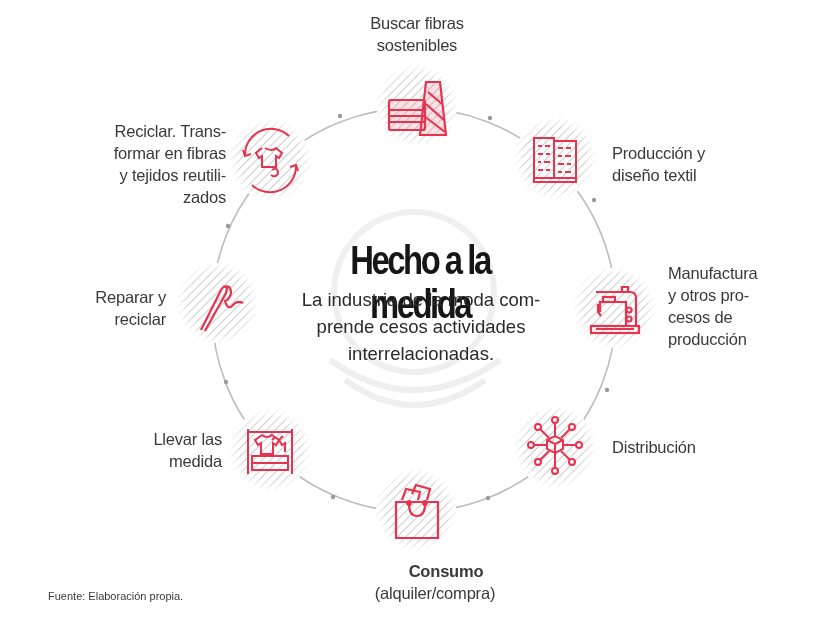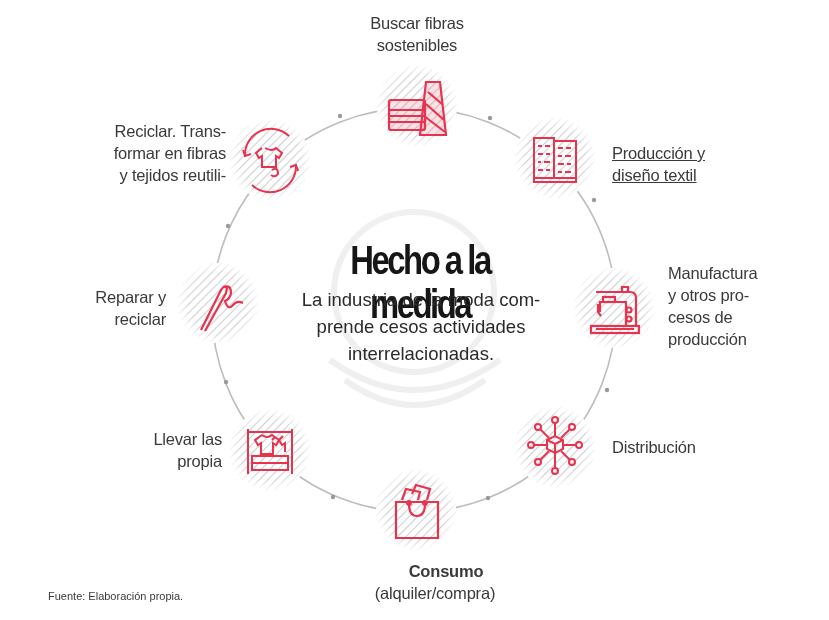--- a/index.html
+++ b/index.html
@@ -164,21 +164,21 @@
     <div>La industria de la moda com-</div>
     <div>prende cesos actividades</div>
     <div>interrelacionadas.</div>
   </div>
 
   <div class="label center" style="left:352px; top:12px; width:130px;">
     <div>Buscar fibras</div>
     <div>sostenibles</div>
   </div>
 
-  <div class="label left" style="left:612px; top:142px; width:150px;text-decoration:underline;">
+  <div class="label left" style="left:612px; top:142px; width:150px;">
     <div>Producción y</div>
     <div>diseño textil</div>
   </div>
 
   <div class="label left" style="left:668px; top:262px; width:130px;">
     <div>Manufactura</div>
     <div>y otros pro-</div>
     <div>cesos de</div>
     <div>producción</div>
   </div>
@@ -187,28 +187,29 @@
     <div>Distribución</div>
   </div>
 
   <div class="label center" style="left:350px; top:560px; width:170px;">
     <div style="text-align:center;padding-left:22px;font-weight:bold;">Consumo</div>
     <div>(alquiler/compra)</div>
   </div>
 
   <div class="label right" style="left:110px; top:428px; width:112px;">
     <div>Llevar las</div>
-    <div>propia</div>
+    <div>medida</div>
   </div>
 
   <div class="label right" style="left:60px; top:286px; width:106px;">
     <div>Reparar y</div>
     <div>reciclar</div>
   </div>
 
   <div class="label right" style="left:70px; top:120px; width:156px;">
     <div>Reciclar. Trans-</div>
     <div>formar en fibras</div>
     <div>y tejidos reutili-</div>
+    <div>zados</div>
   </div>
 
   <div class="source">Fuente: Elaboración propia.</div>
 </div>
 
 </body></html>

